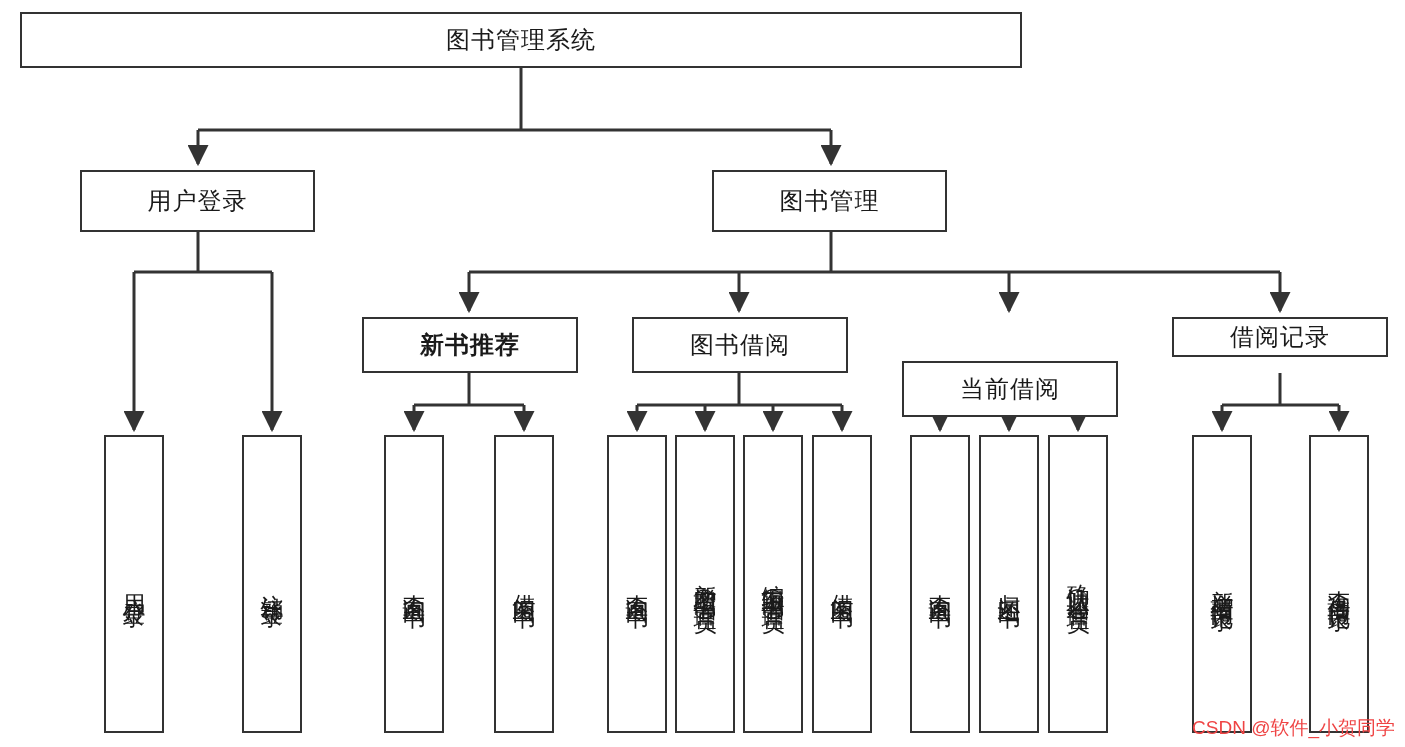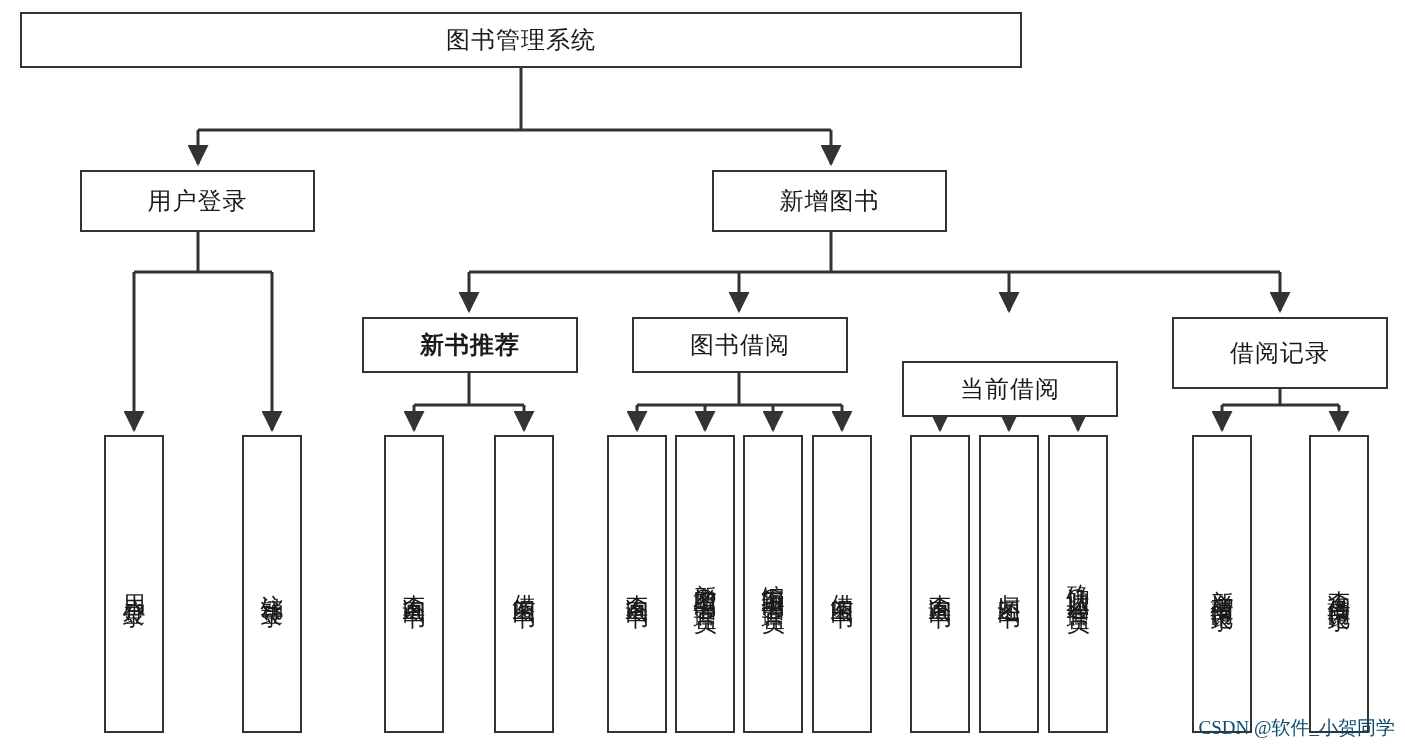--- a/index.html
+++ b/index.html
@@ -52,24 +52,24 @@
   .node.vert .txt {
     writing-mode: vertical-rl;
     text-orientation: upright;
     white-space: nowrap;
   }
   #watermark {
     position: absolute;
     right: 10px;
     bottom: 6px;
     font-size: 19px;
-    color: #0c4a6e;
+    color: #ef4444;
     z-index: 5;
     white-space: nowrap;
-    font-family: Liberation Serif, serif;
+    font-family: Liberation Sans, sans-serif;
   }
 </style>
 </head>
 <body>
 
 <div id="canvas">
 
   <svg id="svg-layer" viewBox="0 0 1405 747" xmlns="http://www.w3.org/2000/svg">
     <defs>
       <marker id="arrow" viewBox="0 0 10 10" refX="9" refY="5" markerWidth="7" markerHeight="7" orient="auto-start-reverse">
@@ -122,36 +122,36 @@
 
   <div class="node horiz" style="left:20px; top:12px; width:1002px; height:56px;">
     <span>图书管理系统</span>
   </div>
 
   <div class="node horiz" style="left:80px; top:170px; width:235px; height:62px;">
     <span>用户登录</span>
   </div>
 
   <div class="node horiz" style="left:712px; top:170px; width:235px; height:62px;">
-    <span>新增图书</span>
+    <span>图书管理</span>
   </div>
 
   <div class="node horiz" style="left:362px; top:317px; width:216px; height:56px;font-weight:bold;">
     <span>新书推荐</span>
   </div>
 
   <div class="node horiz" style="left:632px; top:317px; width:216px; height:56px;">
     <span>图书借阅</span>
   </div>
 
   <div class="node horiz" style="left:902px; top:317px; width:216px; height:56px;margin-top:44px;">
     <span>当前借阅</span>
   </div>
 
-  <div class="node horiz" style="left:1172px; top:317px; width:216px; height:72px;">
+  <div class="node horiz" style="left:1172px; top:317px; width:216px; height:40px;">
     <span>借阅记录</span>
   </div>
 
   <div class="node vert" style="left:104px; top:435px; width:60px; height:298px;">
     <span class="txt">用户登录</span>
   </div>
 
   <div class="node vert" style="left:242px; top:435px; width:60px; height:298px;">
     <span class="txt">注销登录</span>
   </div>

